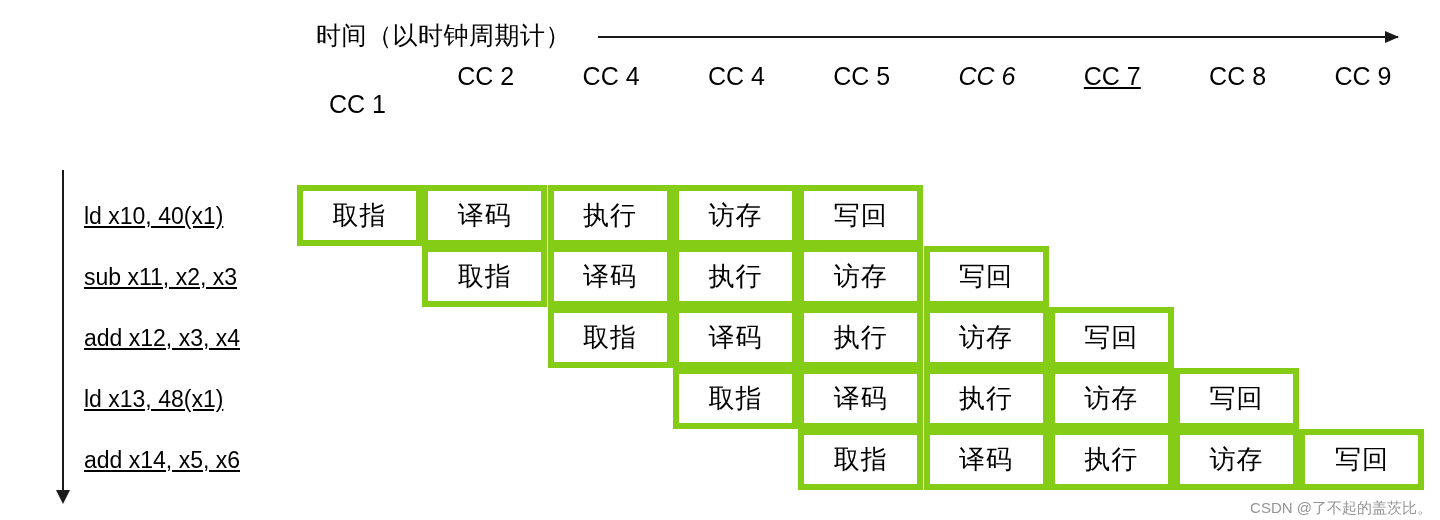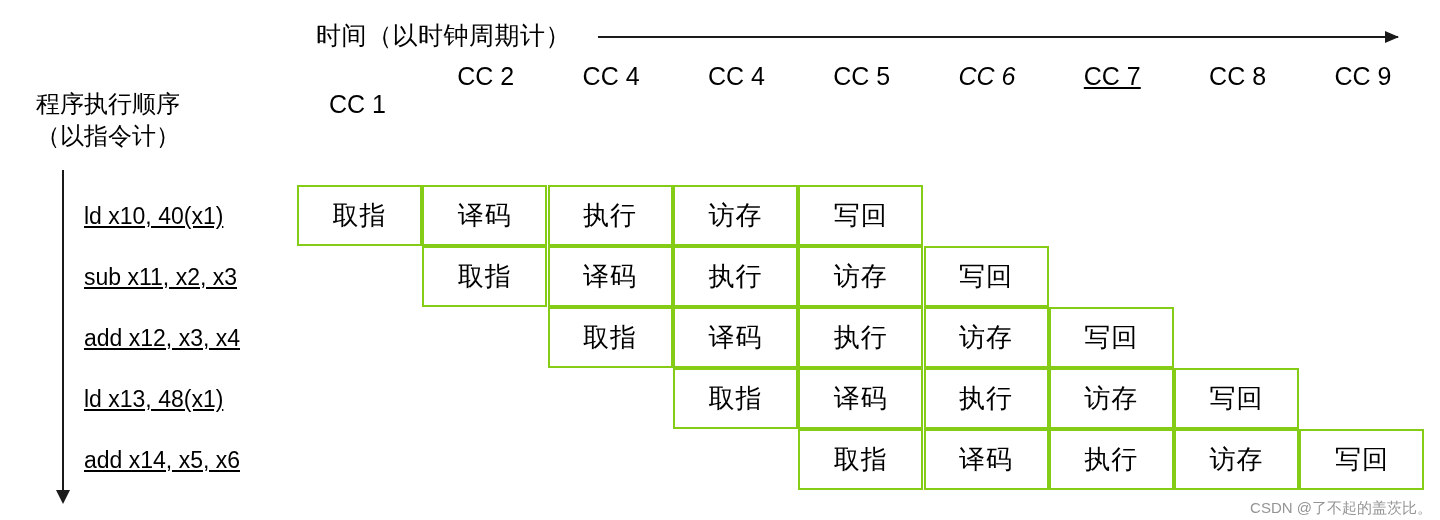--- a/index.html
+++ b/index.html
@@ -100,21 +100,21 @@
     white-space: nowrap;
     text-decoration: underline;
   }
 
   
   .stage-cell {
     position: absolute;
     width: 125px;
     height: 61px;
     box-sizing: border-box;
-    border: 2px solid #84cc16;
+    border: 6px solid #84cc16;
     display: flex;
     align-items: center;
     justify-content: center;
     font-size: 26px;
     letter-spacing: 1px;
     background: #ffffff;
     margin-left: -1px;
     margin-top: -1px;
   }
 
@@ -142,24 +142,20 @@
       <div class="cc-label" style="left: 423.3px;">CC 2</div>
       <div class="cc-label" style="left: 548.6px;">CC 4</div>
       <div class="cc-label" style="left: 673.9px;">CC 4</div>
       <div class="cc-label" style="left: 799.2px;">CC 5</div>
       <div class="cc-label" style="left: 924.5px; font-style: italic;">CC 6</div>
       <div class="cc-label" style="left: 1049.8px; text-decoration: underline;">CC 7</div>
       <div class="cc-label" style="left: 1175.1px;">CC 8</div>
       <div class="cc-label" style="left: 1300.4px;">CC 9</div>
     </div>
 
-  <div class="prog-title">
-    <div>程序执行顺序</div>
-    <div>（以指令计）</div>
-  </div>
   <div class="prog-arrow"></div>
 
   <div id="instr-labels">
       <div class="instr-label" style="top: 186px;">ld x10, 40(x1)</div>
       <div class="instr-label" style="top: 247px;">sub x11, x2, x3</div>
       <div class="instr-label" style="top: 308px; text-align: center;">add x12, x3, x4</div>
       <div class="instr-label" style="top: 369px;">ld x13, 48(x1)</div>
       <div class="instr-label" style="top: 430px;">add x14, x5, x6</div>
     </div>
 

